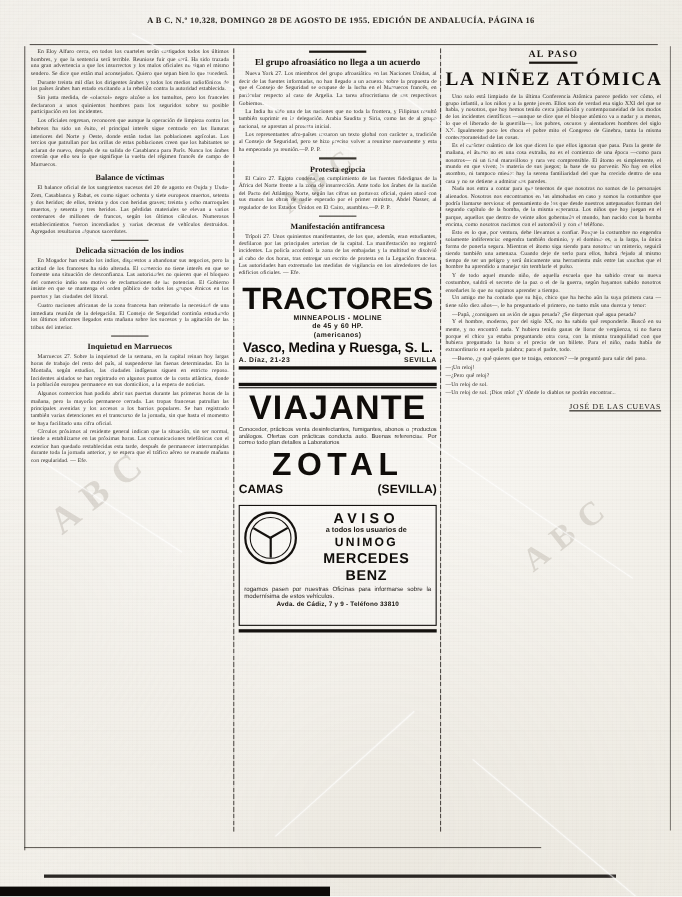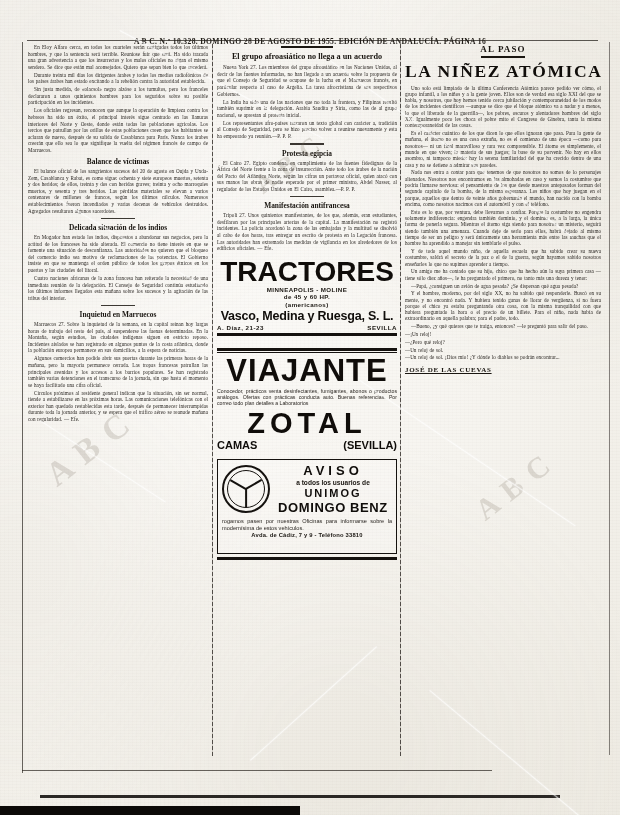--- a/index.html
+++ b/index.html
@@ -54,21 +54,21 @@
   .streak {
     position: absolute;
     background: rgba(255,255,255,.70);
     transform-origin: top left;
     box-shadow: 0 0 2px rgba(255,255,255,.6);
   }
 
   
   .masthead {
     position: absolute;
-    left: 0; right: 0; top: 37px;
+    left: 0; right: 0; top: 14px;
     text-align: center;
     z-index: 10;
   }
   .masthead-line {
     font-family: "Liberation Serif", serif;
     font-size: 7.6px;
     font-weight: bold;
     letter-spacing: .35px;
     color: #221e19;
     white-space: nowrap;
@@ -181,23 +181,23 @@
   .bigtitle {
     font-size: 17.5px;
     font-weight: bold;
     letter-spacing: 1.6px;
     color: #100d0a;
     margin: 2px 0 3px 0;
     white-space: nowrap;
     filter: blur(.16px);
   }
   .byline {
-    text-align: left;
+    text-align: right;
     font-size: 7px;
-    font-weight: bold;
+    font-weight: normal;
     letter-spacing: .7px;
     margin-top: 5px;
     color: #1a1611;
     filter: blur(.2px);
     text-decoration: underline;
   }
 
   
   .ad {
     position: relative;
@@ -454,21 +454,21 @@
     <div class="mb-ad">
       <div class="mb-top">
         <div class="mb-star">
             <i></i>
             <span class="ring"></span>
           </div>
         <div class="mb-right">
           <div class="mb-aviso">AVISO</div>
           <div class="mb-sub">a todos los usuarios de</div>
           <div class="mb-unimog">UNIMOG</div>
-          <div class="mb-brand">DOMINGO BENZ</div>
+          <div class="mb-brand">MERCEDES BENZ</div>
         </div>
       </div>
       <div class="mb-note">rogamos pasen por nuestras Oficinas para informarse sobre la modernísima de estos vehículos.</div>
       <div class="mb-addr">Avda. de Cádiz, 7 y 9 - Teléfono 33810</div>
     </div>
     <div class="ad-closing-bar"></div>
   </div>
 
   <div class="col c3">
     <div class="alpaso">AL PASO</div>

